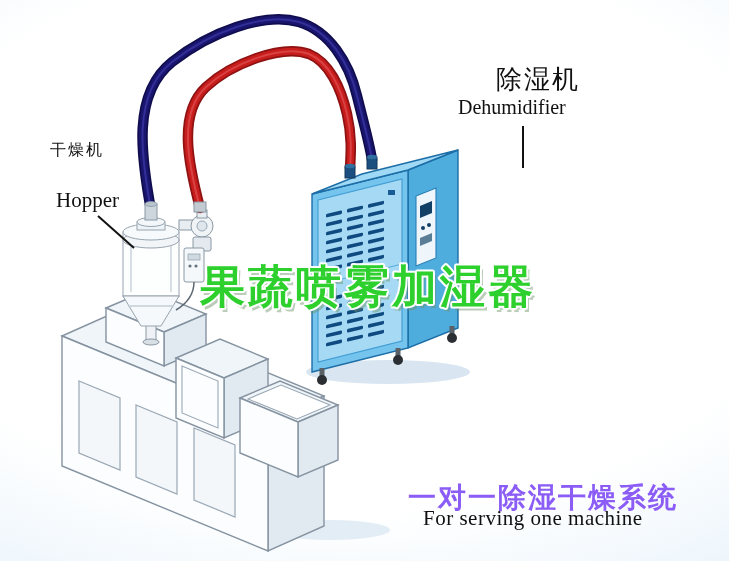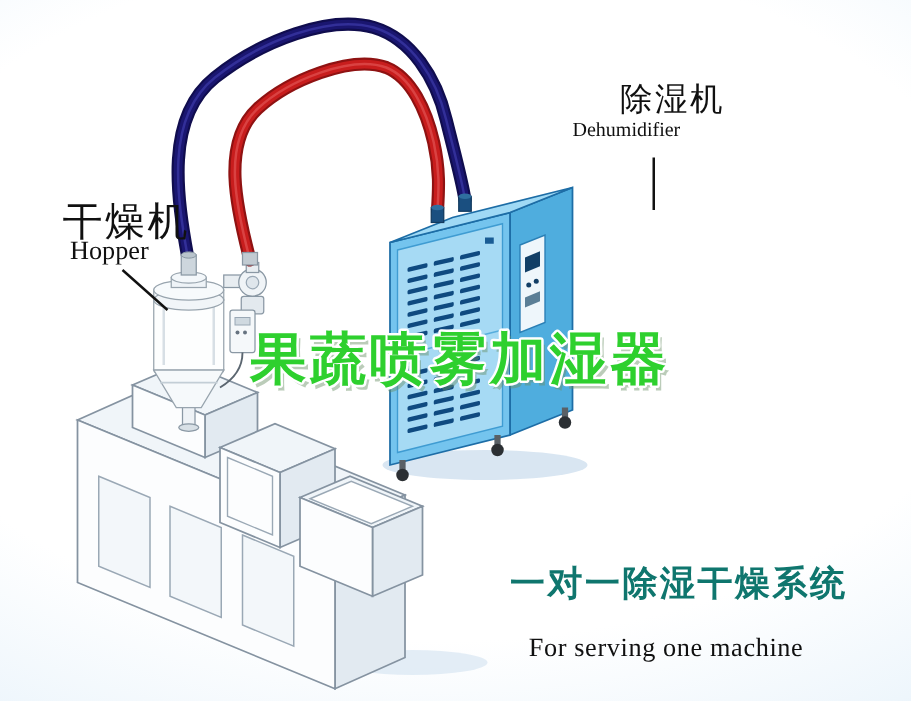--- a/index.html
+++ b/index.html
@@ -4,25 +4,25 @@
 <style>
   html,body{margin:0;padding:0;}
   body{
     width:729px;height:561px;position:relative;overflow:hidden;
     font-family:"DejaVu Sans","Liberation Sans",sans-serif;
     background: radial-gradient(120% 95% at 48% 42%, #ffffff 0%, #ffffff 52%, #eef6fc 74%, #cde2f3 100%);
   }
   .abs{position:absolute;}
   .cn-label{font-weight:400;color:#101010;letter-spacing:2px;}
   .en-label{font-family:"Liberation Serif","DejaVu Serif",serif;color:#101010;}
-  #hopper-cn{left:50px;top:156px;font-size:32px;}
+  #hopper-cn{left:50px;top:140px;font-size:16px;}
   #hopper-en{left:56px;top:188px;font-size:21px;}
   #dehum-cn{left:496px;top:62px;font-size:26px;}
-  #dehum-en{left:458px;top:96px;font-size:16px;}
-  #bottom-cn{left:408px;top:448px;font-size:28px;font-weight:700;color:#0f766e;letter-spacing:2px;}
+  #dehum-en{left:458px;top:96px;font-size:20px;}
+  #bottom-cn{left:408px;top:479px;font-size:28px;font-weight:700;color:#8b5cf6;letter-spacing:2px;}
   #bottom-en{left:423px;top:490px;font-size:21px;font-family:"Liberation Serif","DejaVu Serif",serif;color:#101010;letter-spacing:0.5px;margin-top:16px;}
   svg{display:block;}
   #scene{position:absolute;left:0;top:0;}
   .outline{stroke:#8593a1;stroke-width:1.4;}
   .mface{fill:#fcfdfe;}
   .mtop{fill:#f0f5f9;}
   .mside{fill:#e2eaf1;}
   .panel{fill:#f3f7fa;stroke:#9aa8b5;stroke-width:1.2;}
   .dline{stroke:#1d6da6;stroke-width:1.4;}
   #overlay-title-main{font-size:45px;font-weight:700;letter-spacing:3px;

